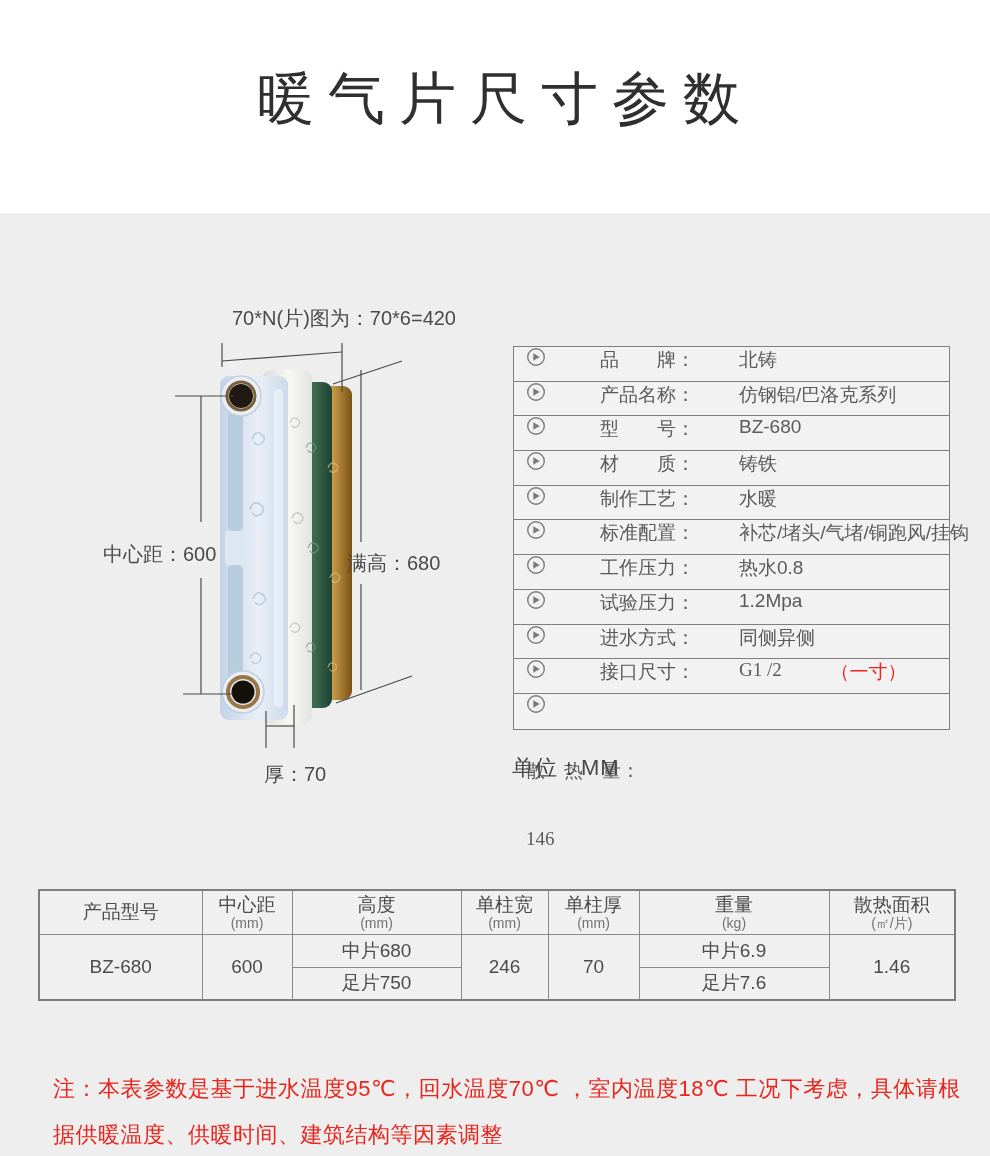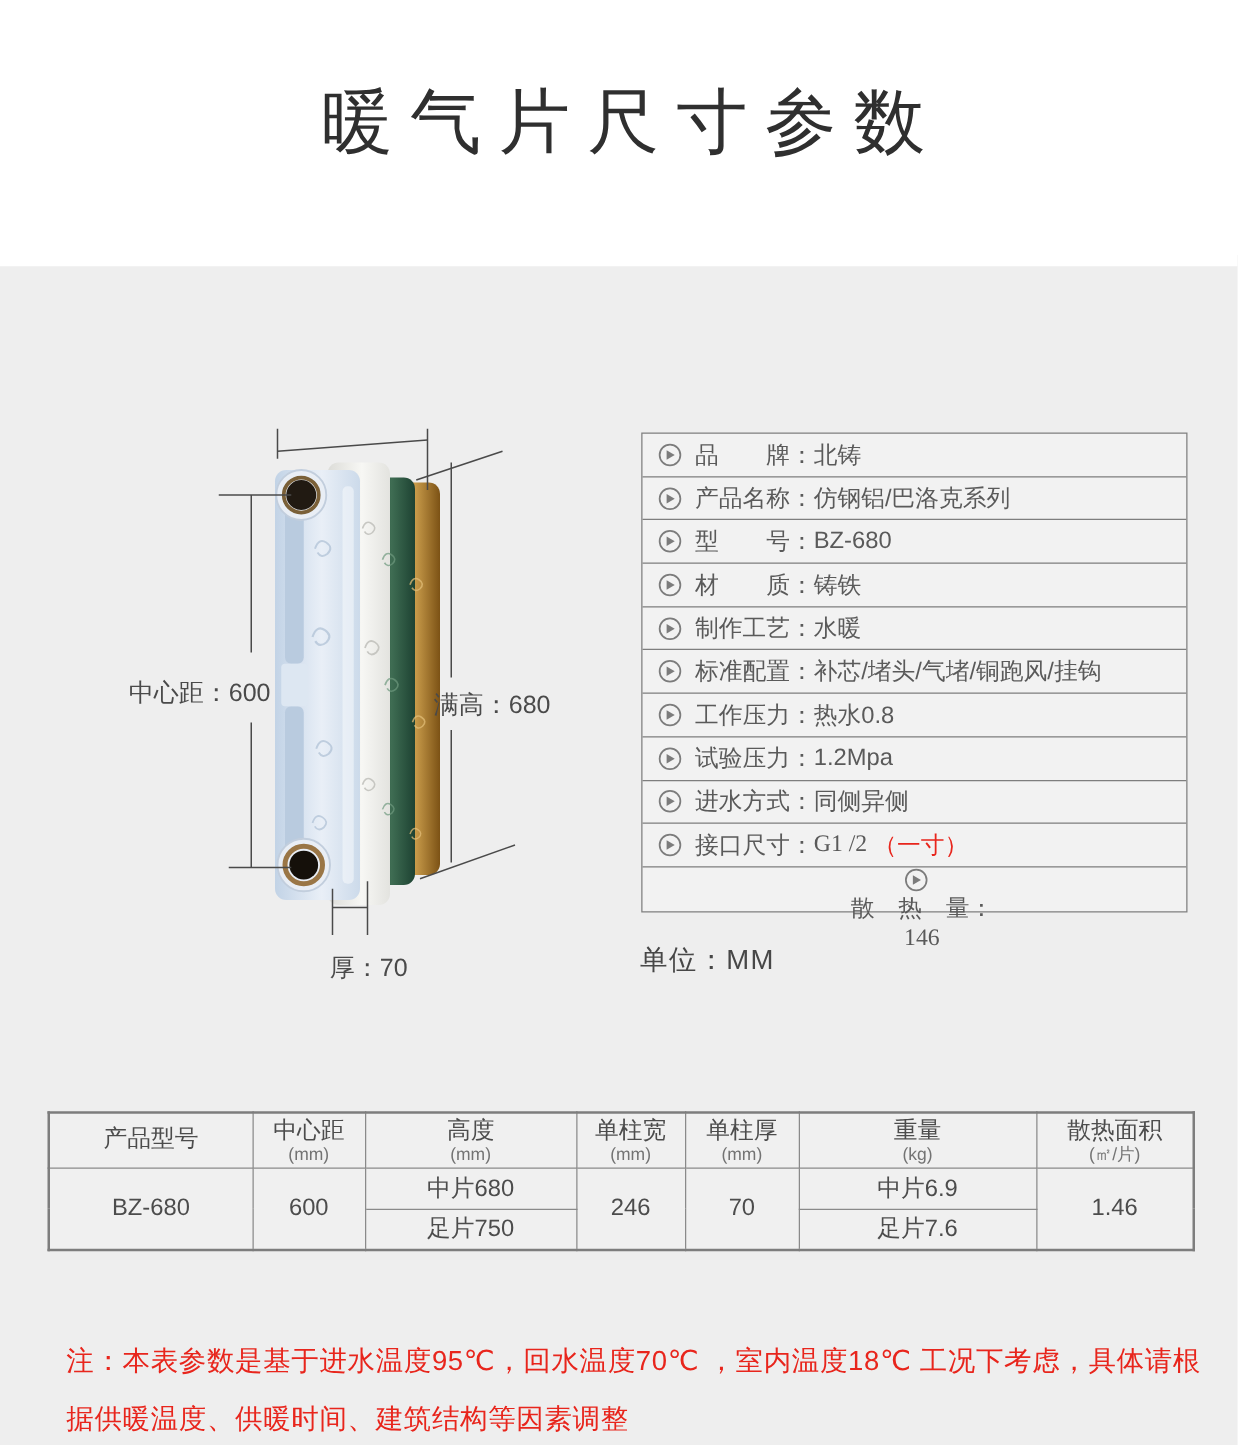--- a/index.html
+++ b/index.html
@@ -24,22 +24,22 @@
   .dim-center{left:103px;top:328px;}
   .dim-height{left:347px;top:337px;}
   .dim-thick{left:250px;top:548px;width:90px;text-align:center;}
 
   
   .spec-table{
     position:absolute;left:513px;top:133px;width:437px;
     border:1px solid #7e7e7e;background:#f2f2f2;box-sizing:border-box;
   }
   .spec-row{
-    display:flex;align-items:center;height:34.7px;
-    border-bottom:1px solid #7e7e7e;padding-left:12px;box-sizing:border-box;
+    display:flex;align-items:flex-start;height:34.7px;
+    border-bottom:1px solid #7e7e7e;padding-left:12px;box-sizing:border-box;gap:44px;
   }
   .spec-row:last-child{border-bottom:none;flex-direction:column;}
   .spec-icon{width:20px;height:20px;margin-right:10px;flex:0 0 auto;display:block;}
   .spec-label{font-size:19px;color:#5a5a5a;white-space:pre;}
   .spec-value{font-size:19px;color:#5a5a5a;white-space:pre;}
   .spec-value.serif{font-family:"Liberation Serif","DejaVu Serif",serif;}
   .spec-value-red{font-size:19px;color:#e8251c;white-space:pre;}
 
   .unit-note{
     position:absolute;left:512px;top:540px;font-size:22px;color:#474747;
@@ -160,20 +160,21 @@
         <line x1="201" y1="365" x2="201" y2="481"></line>
         <line x1="175" y1="183" x2="233" y2="183"></line>
         <line x1="183" y1="481" x2="233" y2="481"></line>
 
         <line x1="266" y1="498" x2="266" y2="535"></line>
         <line x1="294" y1="492" x2="294" y2="535"></line>
         <line x1="266" y1="513" x2="294" y2="513"></line>
       </g>
     </svg>
 
+    <div class="dim-label dim-top">70*N(片)图为：70*6=420</div>
     <div class="dim-label dim-center">中心距：600</div>
     <div class="dim-label dim-height">满高：680</div>
     <div class="dim-label dim-thick">厚：70</div>
 
     <div class="spec-table">
       <div class="spec-row">
         <svg class="spec-icon" viewBox="0 0 20 20">
             <circle cx="10" cy="10" r="8.3" fill="none" stroke="#7c7c7c" stroke-width="1.4"></circle>
             <path d="M7.3 6.2 L13.8 10 L7.3 13.8 Z" fill="#7c7c7c"></path>
           </svg>

